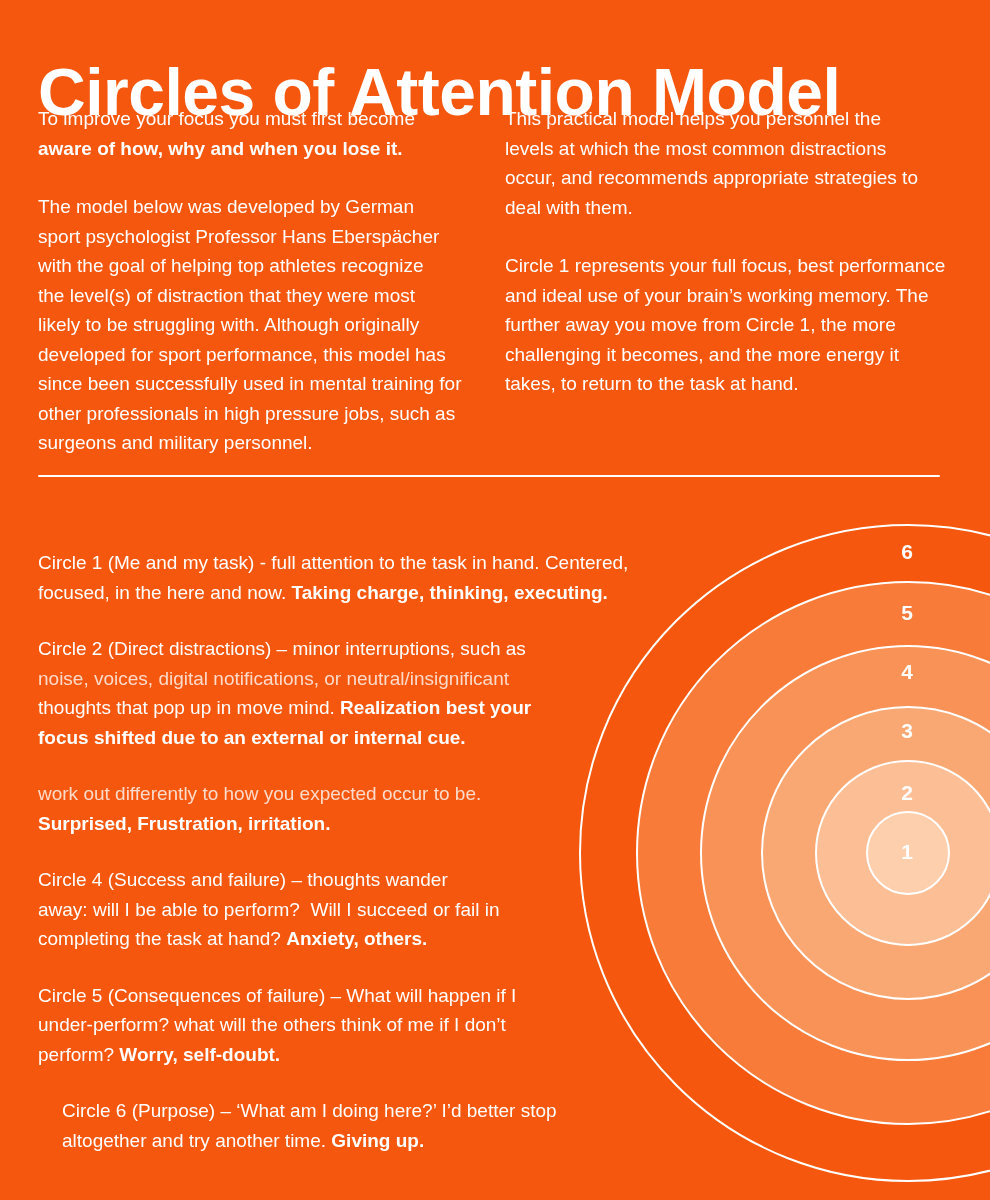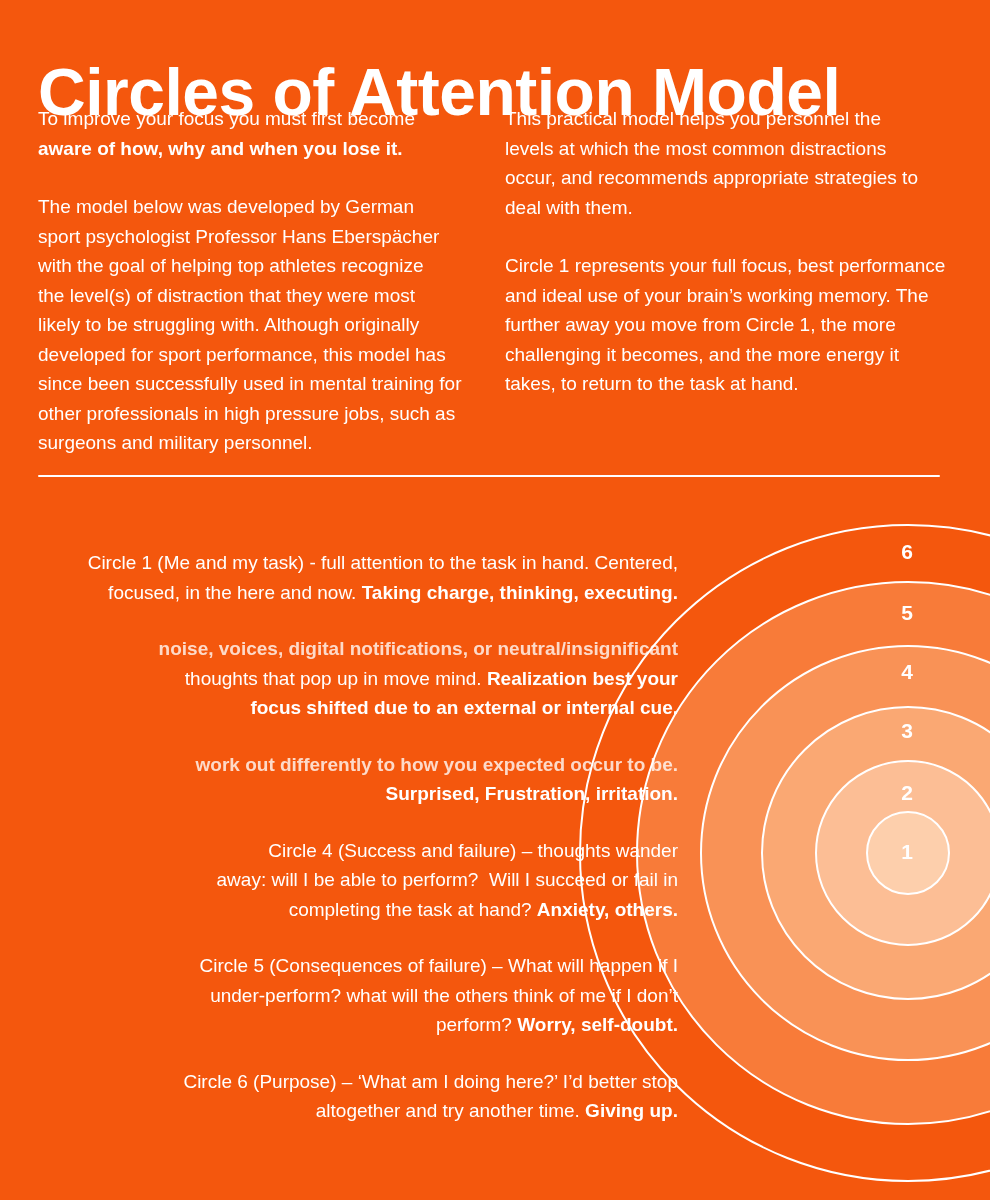--- a/index.html
+++ b/index.html
@@ -34,35 +34,35 @@
     line-height: 29.5px;
   }
   #intro-left  { left: 38px;  width: 465px; }
   #intro-right { left: 505px; width: 475px; }
   .para {
     white-space: pre-wrap;
     margin: 0 0 29px 0;
   }
   .seg-r { font-weight: 400; }
   .seg-b { font-weight: 700; }
-  .seg-l { font-weight: 700; color: rgba(255,255,255,0.78); }
+  .seg-l { font-weight: 400; color: rgba(255,255,255,0.78); }
   #divider {
     left: 38px; top: 475px;
     width: 902px; height: 2px;
     background: #ffffff;
     border-radius: 1px;
   }
   #circle-descriptions {
     left: 38px; top: 548px;
     width: 640px;
     font-size: 19px;
     line-height: 29.5px;
   }
-  #circle-descriptions .para { margin-bottom: 27px; text-align: right; }
-  #circle-descriptions .para:last-child { margin-bottom: 0; }
+  #circle-descriptions .para { margin-bottom: 27px; }
+  #circle-descriptions .para:last-child { margin-bottom: 0; margin-left: 24px; }
 </style>
 </head>
 <body>
 
 <div id="page" style="background: rgb(244, 87, 13); color: rgb(255, 255, 255);">
 
   <svg id="diagram-svg" width="990" height="1200" viewBox="0 0 990 1200">
       <circle cx="908" cy="853" r="328" fill="none" stroke="#FFFFFF" stroke-width="2"></circle>
       <circle cx="908" cy="853" r="271" fill="#F87B39" stroke="#FFFFFF" stroke-width="2"></circle>
       <circle cx="908" cy="853" r="207" fill="#F99256" stroke="#FFFFFF" stroke-width="2"></circle>
@@ -103,21 +103,22 @@
 further away you move from Circle 1, the more
 challenging it becomes, and the more energy it
 takes, to return to the task at hand.</span></p>
     </div>
 
   <div id="divider" class="layer"></div>
 
   <div id="circle-descriptions" class="layer">
       <p class="para"><span class="seg-r">Circle 1 (Me and my task) - full attention to the task in hand. Centered,
 focused, in the here and now. </span><span class="seg-b">Taking charge, thinking, executing.</span></p>
-      <p class="para"><span class="seg-l">noise, voices, digital notifications, or neutral/insignificant
+      <p class="para"><span class="seg-r">Circle 2 (Direct distractions) – minor interruptions, such as
+</span><span class="seg-l">noise, voices, digital notifications, or neutral/insignificant
 </span><span class="seg-r">thoughts that pop up in move mind. </span><span class="seg-b">Realization best your
 focus shifted due to an external or internal cue.</span></p>
       <p class="para"><span class="seg-l">work out differently to how you expected occur to be.
 </span><span class="seg-b">Surprised, Frustration, irritation.</span></p>
       <p class="para"><span class="seg-r">Circle 4 (Success and failure) – thoughts wander
 away: will I be able to perform?  Will I succeed or fail in
 completing the task at hand? </span><span class="seg-b">Anxiety, others.</span></p>
       <p class="para"><span class="seg-r">Circle 5 (Consequences of failure) – What will happen if I
 under-perform? what will the others think of me if I don’t
 perform? </span><span class="seg-b">Worry, self-doubt.</span></p>

